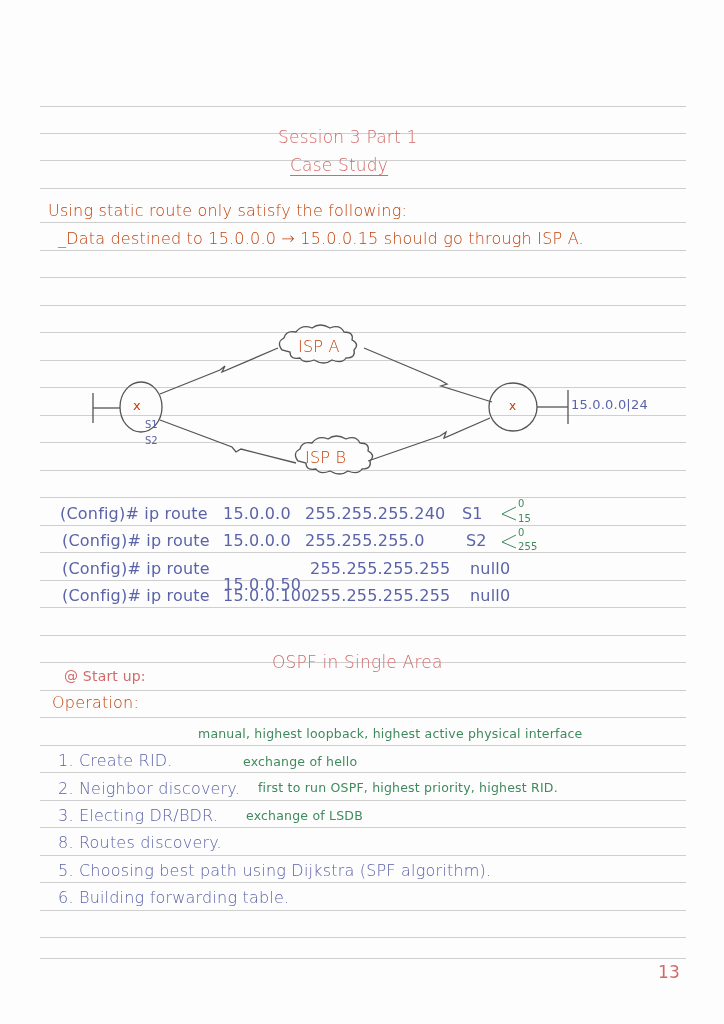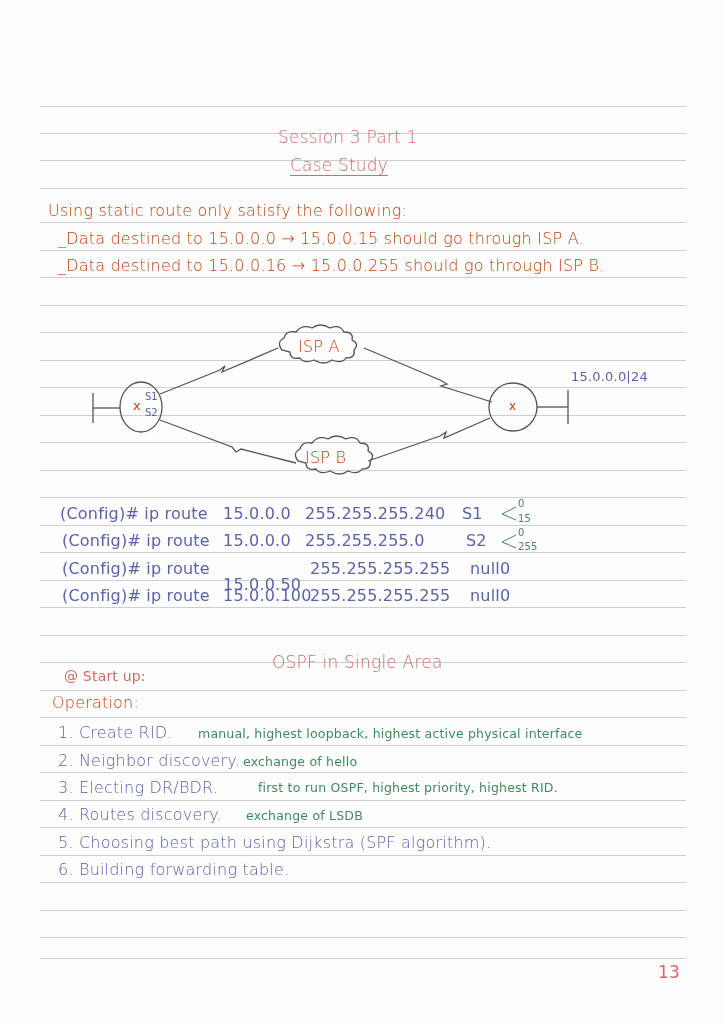--- a/index.html
+++ b/index.html
@@ -5,21 +5,21 @@
   html, body { margin: 0; padding: 0; }
   body {
     width: 724px; height: 1024px; background: #ffffff; position: relative; overflow: hidden;
     font-family: "DejaVu Sans", sans-serif;
   }
   .page { position: absolute; left: 0; top: 0; width: 724px; height: 1024px; background: #fdfdfd; }
   .rule { position: absolute; left: 40px; width: 646px; height: 1px; background: #cfcfcf; }
   .txt { position: absolute; white-space: nowrap; font-family: "DejaVu Sans", sans-serif; letter-spacing: 0.2px; }
   .red { color: #d36a6a; }
   .dark { color: #c2410c; }
-  .blue { color: #5b63a8; }
+  .blue { color: #5b63a8; margin-top: 28px; }
   .green { color: #3f8a5c; }
   .title { font-size: 17px; font-weight: 300; margin-top: 12px; }
   .body { font-size: 16px; font-weight: 300; }
   .small { font-size: 12.5px; }
   .cfg { font-size: 16px; }
   .cfg span { position: absolute; }
   svg { position: absolute; left: 0; top: 0; }
   .sub { position: absolute; font-size: 10px; }
 </style>
 </head>
@@ -60,21 +60,20 @@
     <div class="rule" style="top:910px"></div>
     <div class="rule" style="top:937px"></div>
     <div class="rule" style="top:958px"></div>
   </div>
 
   <div class="txt red title" style="left:278px; top:115px;">Session 3 Part 1</div>
   <div class="txt red title" style="left:290px; top:143px; text-decoration: underline; text-underline-offset: 4px;">Case Study</div>
 
   <div class="txt dark body" style="left:48px; top:201px;">Using static route only satisfy the following:</div>
   <div class="txt dark body" style="left:58px; top:229px;">_Data destined to 15.0.0.0 → 15.0.0.15 should go through ISP A.</div>
-  <div class="txt dark body" style="left:58px; top:256px;">_Data destined to 15.0.0.16 → 15.0.0.255 should go through ISP B.</div>
 
   <svg width="724" height="1024">
     <g stroke="#555" stroke-width="1.3" fill="none">
 
       <line x1="93" y1="393" x2="93" y2="423"></line>
       <line x1="93" y1="408" x2="120" y2="408"></line>
 
       <ellipse cx="141" cy="407" rx="21" ry="25"></ellipse>
 
       <circle cx="513" cy="407" r="24"></circle>
@@ -150,21 +149,21 @@
     </div>
     <div>
       <span class="txt blue body" style="left:58px; top:751px;">2. Neighbor discovery.</span>
       <span class="txt green small" style="left:243px; top:754px;">exchange of hello</span>
     </div>
     <div>
       <span class="txt blue body" style="left:58px; top:778px;">3. Electing DR/BDR.</span>
       <span class="txt green small" style="left:258px; top:780px;">first to run OSPF, highest priority, highest RID.</span>
     </div>
     <div>
-      <span class="txt blue body" style="left:58px; top:805px;">4. Routes discovery.</span>
+      <span class="txt blue body" style="left:58px; top:805px;">8. Routes discovery.</span>
       <span class="txt green small" style="left:246px; top:808px;">exchange of LSDB</span>
     </div>
     <div>
       <span class="txt blue body" style="left:58px; top:833px;">5. Choosing best path using Dijkstra (SPF algorithm).</span>
     </div>
     <div>
       <span class="txt blue body" style="left:58px; top:860px;">6. Building forwarding table.</span>
     </div>
   </div>
 

